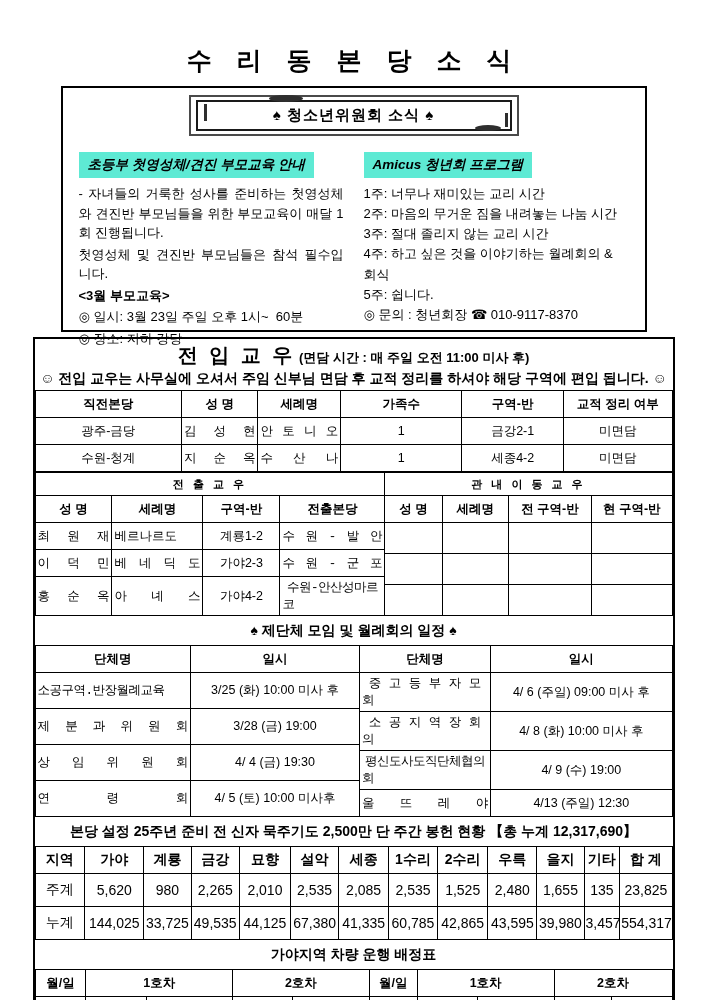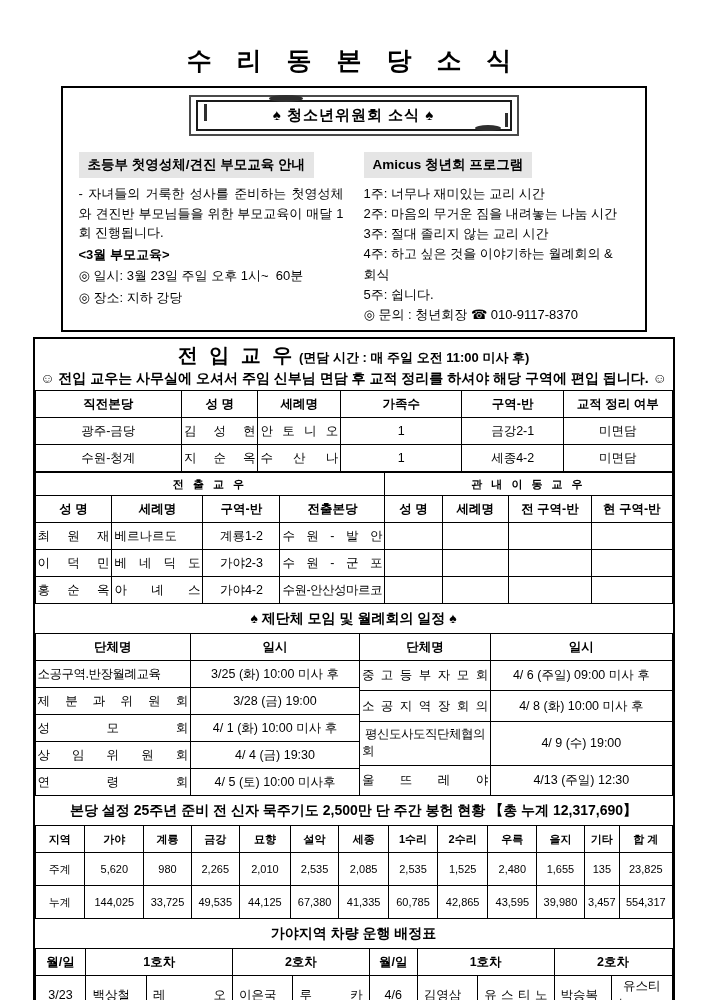--- a/index.html
+++ b/index.html
@@ -19,48 +19,48 @@
     font-weight:bold; font-size:15px; letter-spacing:1px; }
   .orn { position:absolute; background:#2e2e2e; border-radius:50%; }
   .orn1 { top:-2px; left:78px; width:34px; height:7px; }
   .orn2 { bottom:3px; right:16px; width:26px; height:6px; }
   .tick { position:absolute; background:#2e2e2e; }
   .t1 { top:7px; left:13px; width:3px; height:17px; }
   .t2 { bottom:7px; right:9px; width:3px; height:14px; }
 
   .cols { display:flex; gap:20px; margin-top:12px; }
   .col { flex:1; min-width:0; }
-  .col-heading { display:inline-block; background:#e5e5e5; font-weight:bold;
-    font-size:13.5px; padding:4px 9px; margin-bottom:6px; }
+  .col-heading { display:inline-block; background:#5eead4; font-weight:bold;
+    font-size:13.5px; padding:4px 9px; margin-bottom:6px;font-style:italic; }
   .col p { margin:0 0 2px 0; font-size:13px; line-height:1.5; text-align:justify;
     white-space:pre-wrap; }
   .col p.bold { font-weight:bold; }
   .amicus-line { font-size:13px; line-height:1.55; white-space:pre-wrap; }
 
   
   .main { width:642px; margin:0 auto; border:2px solid #000; box-sizing:border-box; }
   .tbl { border-collapse:collapse; width:100%; table-layout:fixed; }
   .tbl th, .tbl td { border:1px solid #000; text-align:center; font-size:12.5px;
     padding:2px 2px; height:22px; overflow:hidden; font-weight:normal; }
   .tbl th { font-weight:bold; }
   .sect th { letter-spacing:3px; font-size:11px; height:18px; }
-  .spread { text-align:justify; text-align-last:justify; padding:2px 8px; }
+  .spread { text-align:justify; text-align-last:justify; padding:2px 8px;font-family:Liberation Mono, monospace; }
   .lft { text-align:left; padding-left:5px; }
   .tight { font-size:10px; letter-spacing:-0.5px; padding:2px 2px; }
   .band { text-align:center; font-weight:bold; font-size:14px; padding:6px 2px 5px 2px; }
   .notice { text-align:center; font-weight:bold; padding:3px 4px 2px 4px; }
   .notice .big { font-size:20px; letter-spacing:3px; }
   .notice-l1 { font-size:13px; }
   .notice-l2 { font-size:14px; margin-top:1px; }
   .split { display:flex; }
   .halfL { flex:0 0 55%; }
   .halfR { flex:1 1 auto; margin-left:-1px; }
   .ghalfL { flex:0 0 51%; }
   .ghalfR { flex:1 1 auto; margin-left:-1px; }
-  .stats th, .stats td { font-size:11px; padding:2px 1px; }
+  .stats th, .stats td { font-size:14px; padding:2px 1px; }
   .stats td { height:28px; }
   .veh .spread { padding:2px 6px; }
 </style>
 </head>
 <body>
 
 <div class="page">
 
   <div class="title">수 리 동 본 당 소 식</div>
 
@@ -69,20 +69,21 @@
       <span class="orn orn1"></span>
       <span class="orn orn2"></span>
       <span class="tick t1"></span>
       <span class="tick t2"></span>
       <div class="banner-inner">♠ 청소년위원회 소식 ♠</div>
     </div>
     <div class="cols">
       <div class="col">
         <div class="col-heading">초등부 첫영성체/견진 부모교육 안내</div>
         <p>- 자녀들의 거룩한 성사를 준비하는 첫영성체와 견진반 부모님들을 위한 부모교육이 매달 1회 진행됩니다.</p>
+        <p>첫영성체 및 견진반 부모님들은 참석 필수입니다.</p>
         <p class="bold">&lt;3월 부모교육&gt;</p>
         <p>◎ 일시: 3월 23일 주일 오후 1시~  60분</p>
         <p>◎ 장소: 지하 강당</p>
       </div>
       <div class="col">
         <div class="col-heading">Amicus 청년회 프로그램</div>
         <div class="amicus-line">1주: 너무나 재미있는 교리 시간</div>
         <div class="amicus-line">2주: 마음의 무거운 짐을 내려놓는 나눔 시간</div>
         <div class="amicus-line">3주: 절대 졸리지 않는 교리 시간</div>
         <div class="amicus-line">4주: 하고 싶은 것을 이야기하는 월례회의 &amp; 회식</div>
@@ -237,24 +238,20 @@
             </tr>
           </thead>
         <tbody>
             <tr>
               <td class="spread tight">소공구역.반장월례교육</td>
               <td class="lft">3/25 (화) 10:00 미사 후</td>
             </tr>
             <tr>
               <td class="spread">제 분 과 위 원 회</td>
               <td class="lft">3/28 (금) 19:00</td>
-            </tr>
-            <tr>
-              <td class="spread">성 모 회</td>
-              <td class="lft">4/ 1 (화) 10:00 미사 후</td>
             </tr>
             <tr>
               <td class="spread">상 임 위 원 회</td>
               <td class="lft">4/ 4 (금) 19:30</td>
             </tr>
             <tr>
               <td class="spread">연 령 회</td>
               <td class="lft">4/ 5 (토) 10:00 미사후</td>
             </tr>
           </tbody>

